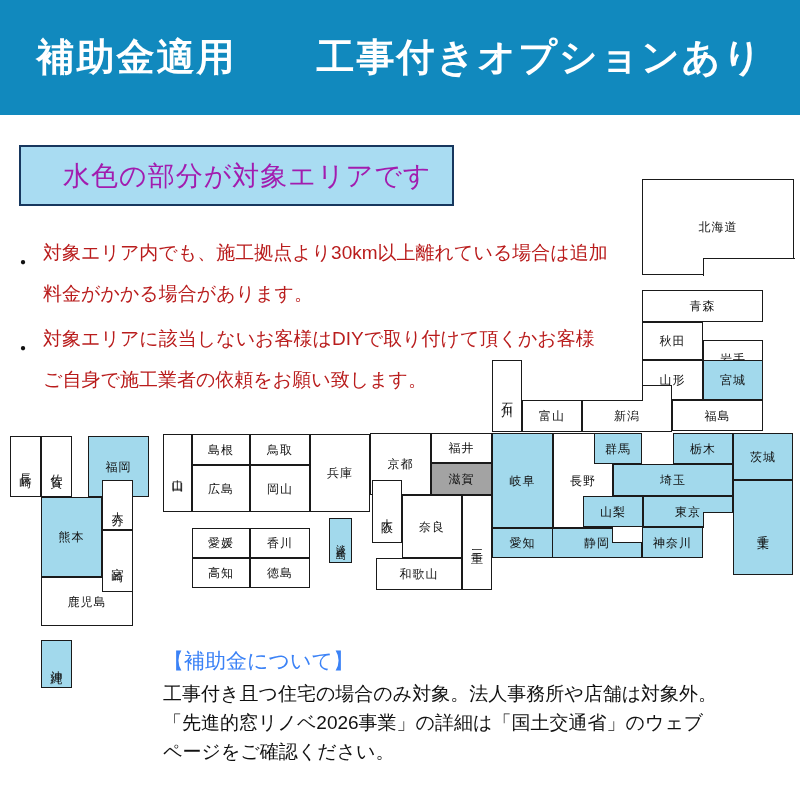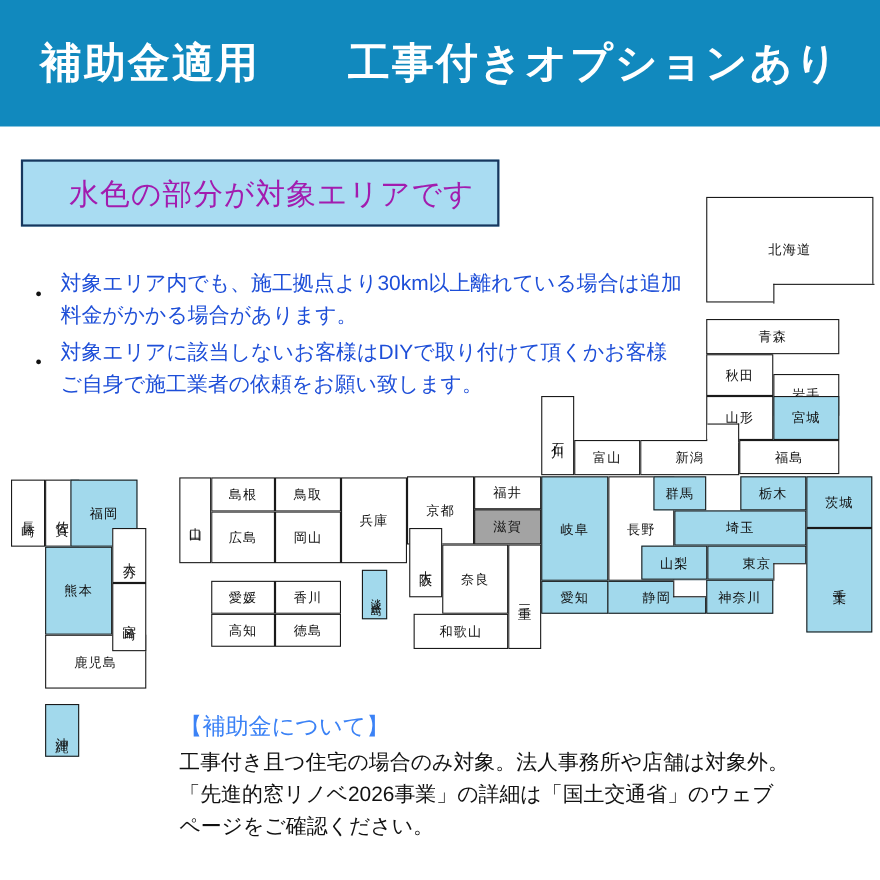--- a/index.html
+++ b/index.html
@@ -20,22 +20,22 @@
   }
   
   .area-note{
     position:absolute;left:19px;top:145px;width:435px;height:61px;
     box-sizing:border-box;border:2px solid #17375E;
     display:flex;align-items:center;padding-left:42px;
     font-size:27px;font-weight:500;letter-spacing:1px;color:#a21caf;
   }
   
   .notes{
-    position:absolute;left:16px;top:228px;width:592px;margin:16px;padding:0;
-    list-style:none;font-size:19px;line-height:29px;color:#1d4ed8;
+    position:absolute;left:16px;top:228px;width:592px;margin:4px;padding:0;
+    list-style:none;font-size:19px;line-height:41px;color:#b91c1c;
   }
   .notes li{position:relative;padding-left:23px;margin-bottom:4px;}
   .notes li::before{
     content:"●";position:absolute;left:0;top:9px;font-size:10px;color:#111;
   }
   
   #map{position:absolute;inset:0;width:800px;height:800px;pointer-events:none;}
   .box{
     position:absolute;box-sizing:border-box;border:1px solid #1a1a1a;
     display:flex;align-items:center;justify-content:center;
@@ -111,21 +111,21 @@
       <div class="box" style="background: rgb(255, 255, 255); border-color: rgb(26, 26, 26); left: 250px; top: 434px; width: 60px; height: 31px;">鳥取</div>
       <div class="box" style="background: rgb(255, 255, 255); border-color: rgb(26, 26, 26); left: 192px; top: 465px; width: 58px; height: 47px;">広島</div>
       <div class="box" style="background: rgb(255, 255, 255); border-color: rgb(26, 26, 26); left: 250px; top: 465px; width: 60px; height: 47px;">岡山</div>
       <div class="box vert" style="background: rgb(255, 255, 255); border-color: rgb(26, 26, 26); left: 163px; top: 434px; width: 29px; height: 78px;">山口</div>
       <div class="box" style="background: rgb(255, 255, 255); border-color: rgb(26, 26, 26); left: 192px; top: 528px; width: 58px; height: 30px;">愛媛</div>
       <div class="box" style="background: rgb(255, 255, 255); border-color: rgb(26, 26, 26); left: 250px; top: 528px; width: 60px; height: 30px;">香川</div>
       <div class="box" style="background: rgb(255, 255, 255); border-color: rgb(26, 26, 26); left: 192px; top: 558px; width: 58px; height: 30px;">高知</div>
       <div class="box" style="background: rgb(255, 255, 255); border-color: rgb(26, 26, 26); left: 250px; top: 558px; width: 60px; height: 30px;">徳島</div>
       <div class="box vert" style="background: rgb(255, 255, 255); border-color: rgb(26, 26, 26); left: 10px; top: 436px; width: 31px; height: 61px;">長崎</div>
       <div class="box vert" style="background: rgb(255, 255, 255); border-color: rgb(26, 26, 26); left: 41px; top: 436px; width: 31px; height: 61px;">佐賀</div>
-      <div class="box" style="background: rgb(162, 217, 236); border-color: rgb(26, 26, 26); left: 64px; top: 436px; width: 61px; height: 61px;">福岡</div>
+      <div class="box" style="background: rgb(162, 217, 236); border-color: rgb(26, 26, 26); left: 88px; top: 436px; width: 61px; height: 61px;">福岡</div>
       <div class="box vert" style="background: rgb(255, 255, 255); border-color: rgb(26, 26, 26); left: 102px; top: 480px; width: 31px; height: 50px;">大分</div>
       <div class="box" style="background: rgb(162, 217, 236); border-color: rgb(26, 26, 26); left: 41px; top: 497px; width: 61px; height: 80px;">熊本</div>
       <div class="box" style="background: rgb(255, 255, 255); border-color: rgb(26, 26, 26); left: 41px; top: 577px; width: 92px; height: 49px;">鹿児島</div>
       <div class="box vert" style="background: rgb(255, 255, 255); border-color: rgb(26, 26, 26); left: 102px; top: 530px; width: 31px; height: 62px;">宮崎</div>
       <div class="box vert" style="background: rgb(162, 217, 236); border-color: rgb(26, 26, 26); left: 41px; top: 640px; width: 31px; height: 48px;">沖縄</div>
     </div>
 
   <section class="subsidy">
     <div class="heading">【補助金について】</div>
     <div class="line">工事付き且つ住宅の場合のみ対象。法人事務所や店舗は対象外。</div>

